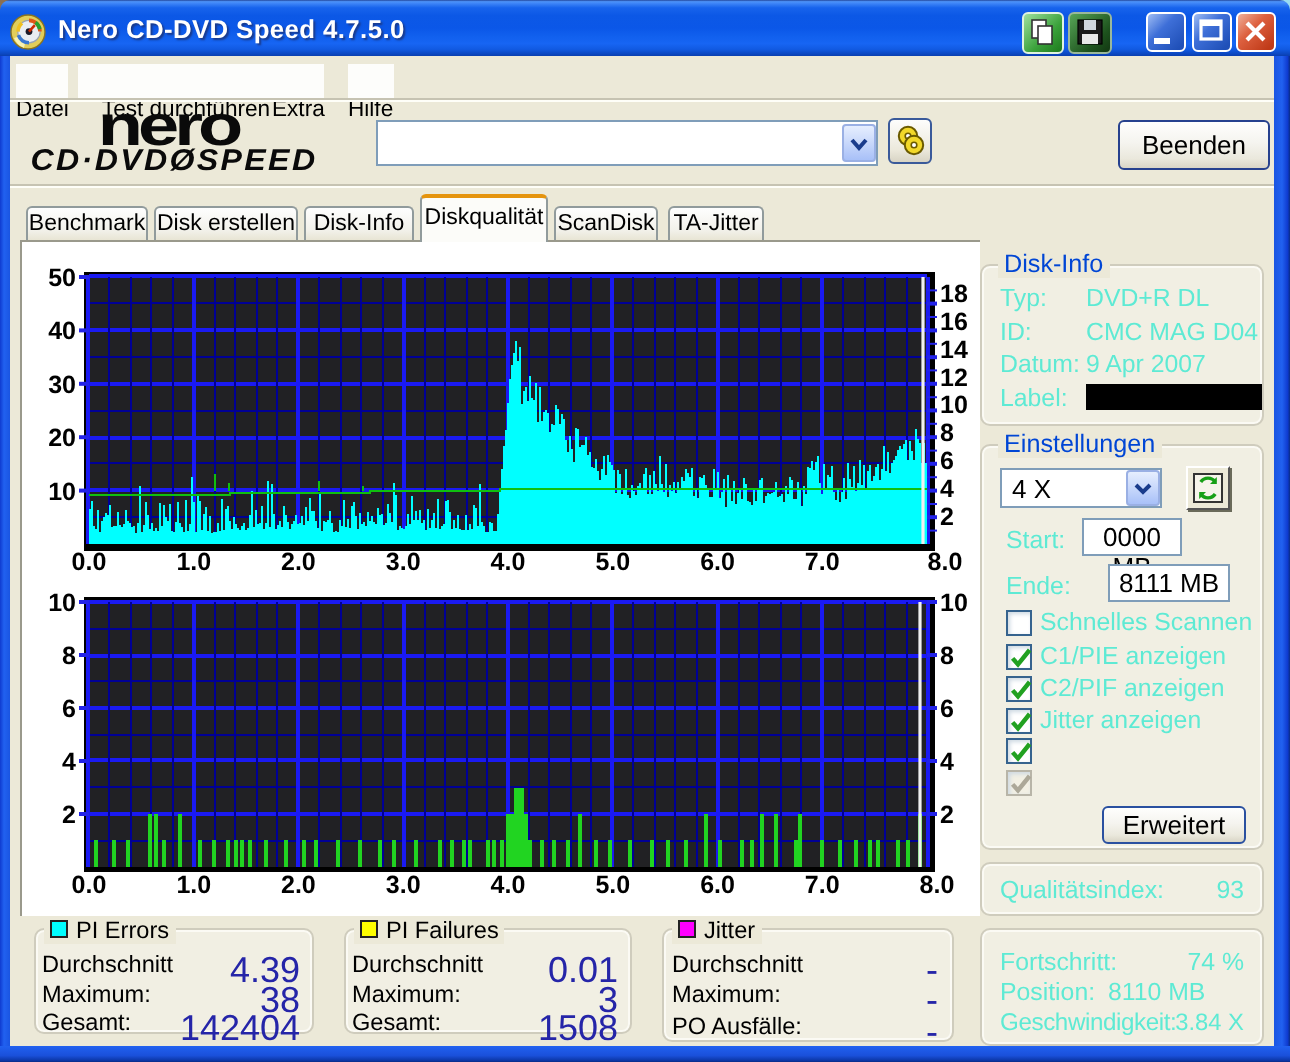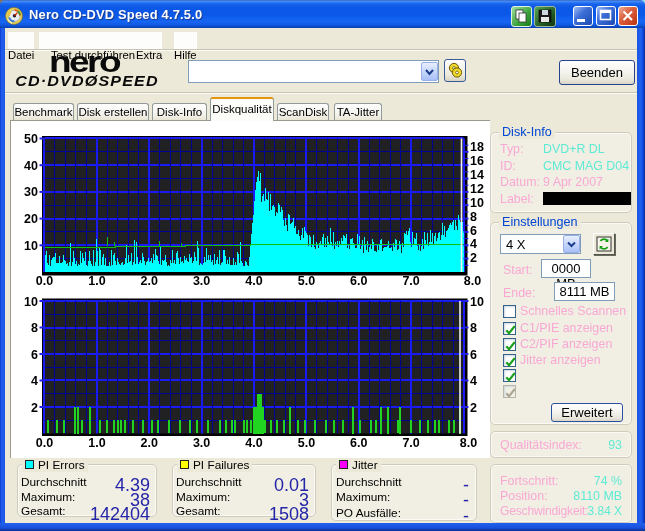--- a/index.html
+++ b/index.html
@@ -20,21 +20,21 @@
 .mi{position:absolute;top:32px;height:14px;background:#fdfdfb;color:#000;font-size:11.3px;padding-top:17px;text-align:center}
 
 .btn{position:absolute;background:linear-gradient(180deg,#fefefd 0%,#f5f4ef 45%,#eae8dc 80%,#d9d5c6 100%);border:1px solid #26418e;border-radius:3px;font-size:13px;color:#000;text-align:center}
 
 .tab{position:absolute;top:103px;height:17px;background:linear-gradient(180deg,#fefefe,#f2f1ea 70%,#e8e5d4);border:1px solid #919b9c;border-bottom:none;border-radius:3px 3px 0 0;font-size:11.5px;text-align:center;padding-top:2px;color:#000}
 #whitepanel{position:absolute;left:10px;top:120px;width:480px;height:338px;background:#fff;border:1px solid #9a998c;border-bottom:none;border-right:none}
 .tabact{position:absolute;left:210px;top:97px;width:64px;height:24px;background:#fcfcf9;border:1px solid #919b9c;border-bottom:none;border-radius:3px 3px 0 0;border-top:2.5px solid #e5940e;font-size:11.5px;text-align:center;padding-top:4px;z-index:5}
 
 .gb{position:absolute;border:1px solid #cfccbd;border-radius:5px;background:#f1efe3;box-shadow:inset 0 0 0 1px #fbfaf4}
 .gbcap{position:absolute;background:#ece9d8;color:#0046d5;font-size:12.6px;padding:0 3px;z-index:2}
-.lab{position:absolute;font-size:12.4px;color:#f9a8d4;white-space:nowrap}
+.lab{position:absolute;font-size:12.4px;color:#5eead4;white-space:nowrap}
 .val{position:absolute;font-size:12.4px;color:#5eead4;white-space:nowrap}
 .slab{position:absolute;font-size:11.8px;color:#000;white-space:nowrap}
 .sval{position:absolute;font-size:18px;color:#2525a8;text-align:right;white-space:nowrap}
 .edit{position:absolute;background:#fff;border:1px solid #7f9db9;font-size:13px;color:#000;text-align:center;padding-top:1px}
 .cb{position:absolute;width:13px;height:13px;background:#fff;border:1px solid #36638e;box-shadow:inset 1px 1px 2px #cdd8e2}
 </style></head>
 <body>
 <div id="win">
  <div class="abs" style="left:0;top:0;width:10px;height:10px;background:#8a6f52"></div>
  <div class="abs" style="left:635px;top:0;width:10px;height:10px;background:#9adcf0"></div>
@@ -441,21 +441,21 @@
  <div class="btn" style="left:551px;top:403px;width:72px;height:19px;padding-top:1px;border-color:#2a50a0">Erweitert</div>
 
  <div class="gb" style="left:490px;top:431px;width:142px;height:27px"></div>
  <div class="lab" style="left:500px;top:438px">Qualitätsindex:</div>
  <div class="val" style="left:560px;top:438px;width:62px;text-align:right">93</div>
 
  <div class="gb" style="left:490px;top:464px;width:142px;height:59px"></div>
  <div class="lab" style="left:500px;top:474px">Fortschritt:</div>
     <div class="val" style="left:560px;top:474px;width:62px;text-align:right">74 %</div>
  <div class="lab" style="left:500px;top:489px">Position:</div>
-    <div class="val" style="left:554px;top:489px;width:68px;text-align:right">8110 MB</div>
+    <div class="val" style="left:554px;top:489px;width:68px;text-align:left">8110 MB</div>
  <div class="lab" style="left:500px;top:504px;font-size:12.1px;letter-spacing:-0.2px">Geschwindigkeit:</div>
     <div class="val" style="left:560px;top:504px;width:62px;text-align:right;font-size:11.9px">3.84 X</div>
 
  <div class="gb" style="left:17px;top:464px;width:140px;height:53px"></div>
  <div class="gbcap" style="left:22px;top:458px;color:#000;font-size:11.8px"><span style="display:inline-block;width:9px;height:9px;background:#00ffff;border:1px solid #222;margin-right:4px"></span>PI Errors</div>
  <div class="slab" style="left:21px;top:475px">Durchschnitt</div>
     <div class="sval" style="left:90px;top:475px;width:60px">4.39</div>
  <div class="slab" style="left:21px;top:489.5px">Maximum:</div>
     <div class="sval" style="left:90px;top:489.5px;width:60px">38</div>
  <div class="slab" style="left:21px;top:504px">Gesamt:</div>

